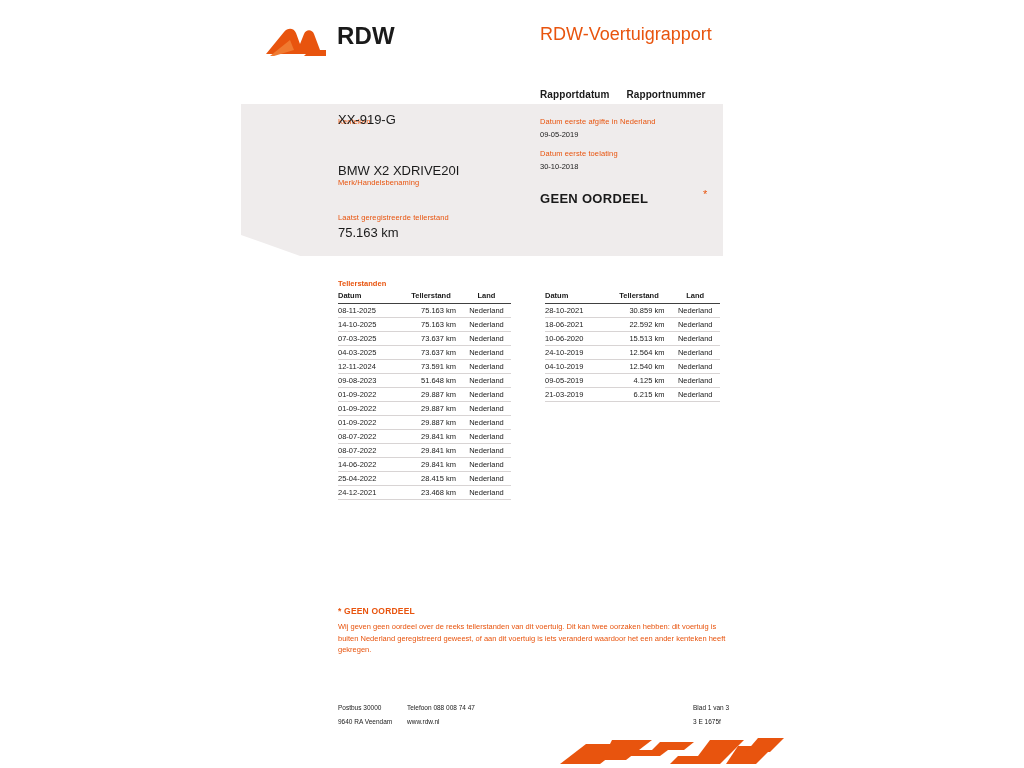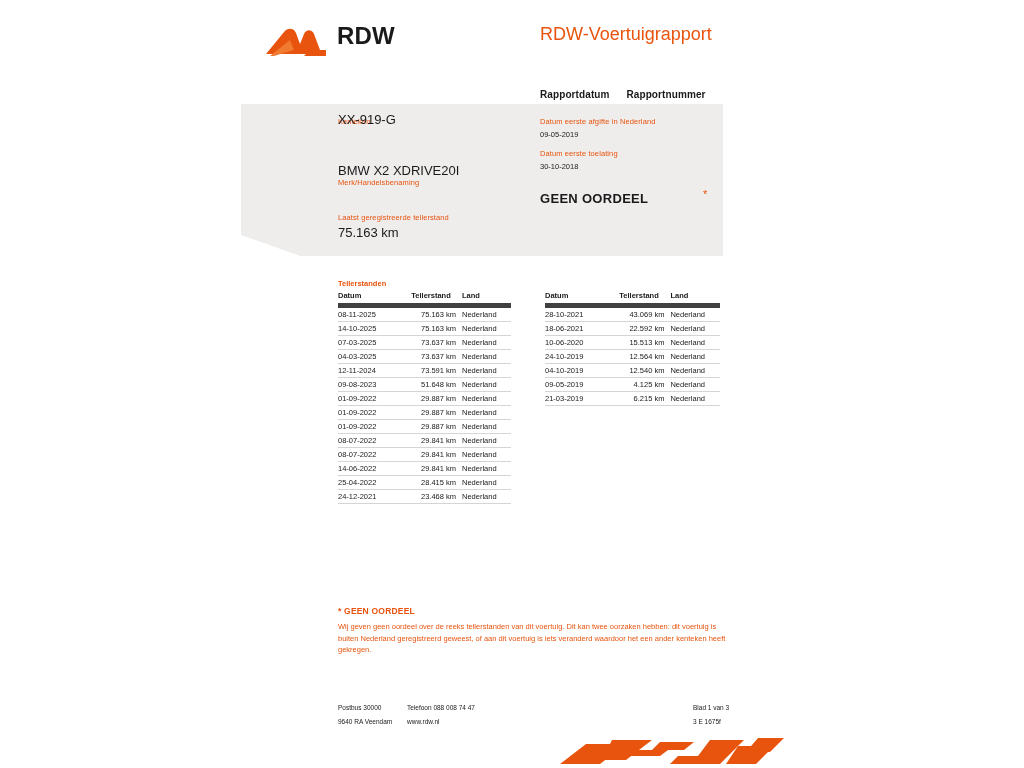--- a/index.html
+++ b/index.html
@@ -124,33 +124,33 @@
     font-size: 7.5px;
     color: #1a1a1a;
   }
   table.tel.left { left: 338px; top: 291px; width: 173px; }
   table.tel.right { left: 545px; top: 291px; width: 175px; }
   table.tel th {
     font-size: 7.5px;
     font-weight: bold;
     text-align: left;
     padding: 0 0 3px 0;
-    border-bottom: 5px solid #404040;
+    border-bottom: 1px solid #404040;
     color: #1a1a1a;
     white-space: nowrap;
   }
   table.tel td {
     padding: 2px 0 2px 0;
     border-bottom: 1px solid #d8d4d4;
     white-space: nowrap;
     font-size: 7.5px;
   }
   table.tel .c-date { width: 62px; text-align: left; }
   table.tel .c-mile { width: 62px; text-align: right; padding-right: 6px; }
-  table.tel .c-land { width: 49px; text-align: left; }
+  table.tel .c-land { width: 49px; text-align: center; }
   table.tel th.c-mile { text-align: center; padding-right: 0; }
 
   
   .note-title {
     position: absolute;
     left: 338px; top: 606px;
     font-size: 8.5px;
     font-weight: bold;
     color: #e8540e;
     letter-spacing: 0.2px;
@@ -312,21 +312,21 @@
     <thead>
       <tr>
         <th class="c-date">Datum</th>
         <th class="c-mile">Tellerstand</th>
         <th class="c-land">Land</th>
       </tr>
     </thead>
     <tbody>
         <tr>
           <td class="c-date">28-10-2021</td>
-          <td class="c-mile">43.069 km</td>
+          <td class="c-mile">30.859 km</td>
           <td class="c-land">Nederland</td>
         </tr>
         <tr>
           <td class="c-date">18-06-2021</td>
           <td class="c-mile">22.592 km</td>
           <td class="c-land">Nederland</td>
         </tr>
         <tr>
           <td class="c-date">10-06-2020</td>
           <td class="c-mile">15.513 km</td>

